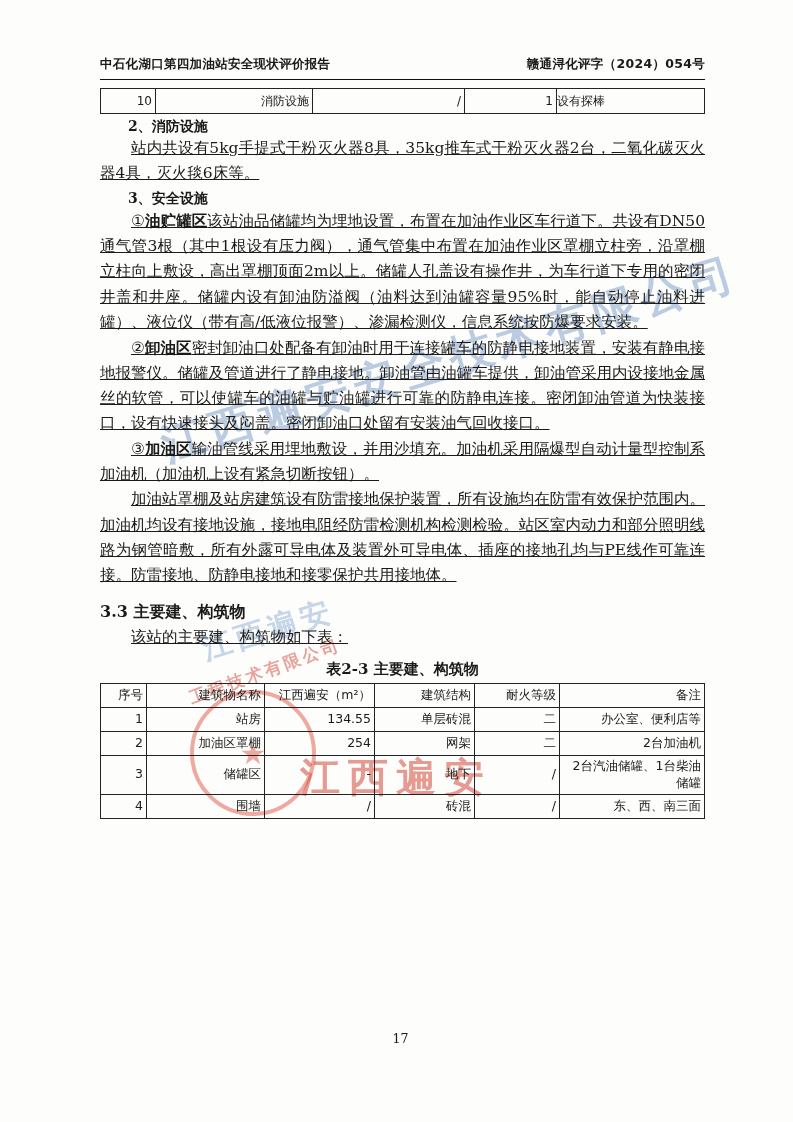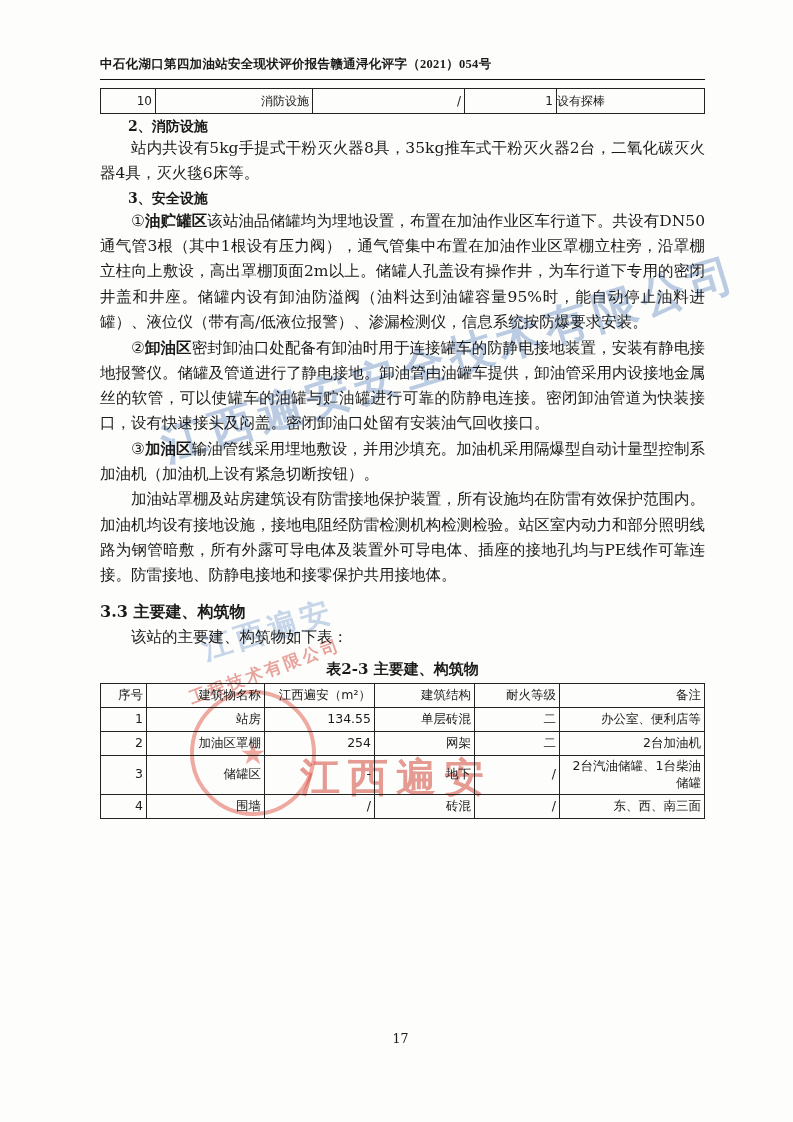--- a/index.html
+++ b/index.html
@@ -18,27 +18,26 @@
     box-sizing: border-box;
   }
   .content {
     position: absolute;
     left: 100px;
     right: 88px;
     top: 56px;
   }
   .header {
     display: flex;
-    justify-content: flex-start;
+    justify-content: space-between;
     align-items: flex-end;
     font-size: 12.5px;
     font-weight: bold;
     letter-spacing: 0.3px;
     padding-bottom: 4px;
-    font-family: Liberation Serif, serif;
   }
   .header .left { }
   .header .right { }
   .header-rule {
     border-bottom: 1.2px solid #111;
     margin-top: 2px;
     margin-bottom: 8px;
   }
 
   table.doc-table {
@@ -59,20 +58,21 @@
   .tbl-top .c-remark { text-align: left; padding-left: 0; }
 
   p.body {
     font-size: 15.5px;
     line-height: 1.62;
     margin: 0;
     text-align: justify;
     text-justify: inter-ideograph;
     text-indent: 2em;
     font-family: "DejaVu Serif", "Liberation Serif", serif;
+    text-decoration: underline;
   }
   .sub-head {
     font-size: 14px;
     font-weight: bold;
     margin: 4px 0 0 0;
     text-indent: 2em;
     font-family: "DejaVu Serif", "Liberation Serif", serif;
   }
   .zone-label {
     font-weight: bold;
@@ -175,21 +175,21 @@
   <div class="wm wm-red" style="left:300px; top:750px;">江西遍安</div>
   <div class="wm wm-red-sub" style="left:185px; top:660px; transform: rotate(-20deg);">工程技术有限公司</div>
   <div class="wm-circle" style="left:190px; top:690px;">
     <span class="star">★</span>
   </div>
 
   <div class="content">
 
     <div class="header">
       <div class="left">中石化湖口第四加油站安全现状评价报告</div>
-      <div class="right">赣通浔化评字（2021）054号</div>
+      <div class="right">赣通浔化评字（2024）054号</div>
     </div>
     <div class="header-rule"></div>
 
     <table class="doc-table tbl-top">
       <tbody>
           <tr>
         <td style="width:48px;">10</td>
         <td style="width:150px;">消防设施</td>
         <td style="width:145px;">/</td>
         <td style="width:85px;">1</td>

